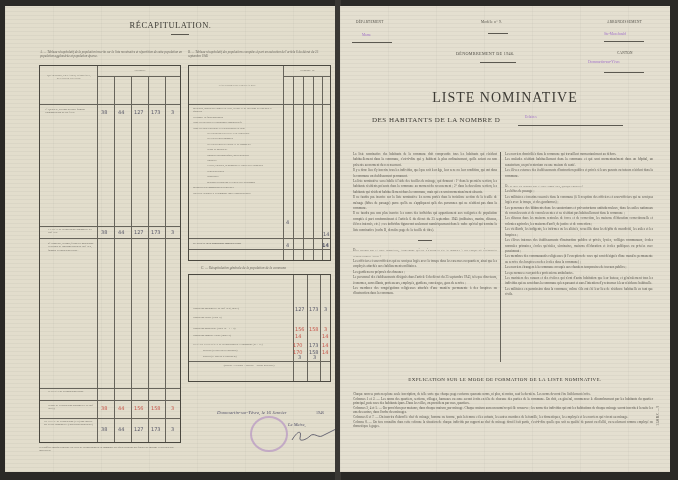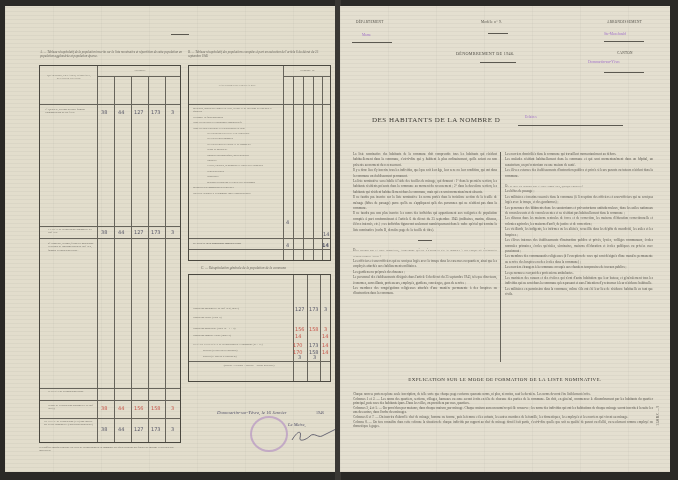--- a/index.html
+++ b/index.html
@@ -40,20 +40,21 @@
 <body>
 
 <div class="top-dark"></div>
 <div class="edge-dark"></div>
 <div class="edge-right"></div>
 <div class="bottom-dark"></div>
 
 <div class="page page-left">
   <div class="grid-bg"></div>
 
+  <div class="abs title-recap" style="top:14px;">RÉCAPITULATION.</div>
   <div class="abs hr-small" style="left:166px;top:28px;width:18px;"></div>
 
   <div class="abs tiny" style="left:35px;top:44px;width:143px;">A. — Tableau récapitulatif de la population inscrite sur la liste nominative et répartition de cette population en population agglomérée et population éparse.</div>
 
   <div class="abs tiny" style="left:183px;top:44px;width:143px;">B. — Tableau récapitulatif des populations comptées à part en exécution de l'article 6 du décret du 25 septembre 1945</div>
 
   <div class="abs table-box" style="left:34px;top:59px;width:142px;height:378px;">
     <div class="vline" style="left:57px;"></div>
     <div class="vline" style="left:74px;top:10px;"></div>
     <div class="vline" style="left:91px;top:10px;"></div>
@@ -209,20 +210,21 @@
   <div class="abs purple" style="left:264px;top:26px;font-size:3.6px;">Ste-Menehould</div>
   <div class="abs hr-small" style="left:264px;top:35px;width:40px;"></div>
 
   <div class="abs right-head" style="left:116px;top:45px;font-size:4.2px;">DÉNOMBREMENT DE 1946.</div>
   <div class="abs hr-small" style="left:140px;top:56px;width:36px;"></div>
 
   <div class="abs right-head" style="left:277px;top:45px;">CANTON</div>
   <div class="abs purple" style="left:248px;top:54px;font-size:3.6px;">Dommartin-sur-Yèvre</div>
   <div class="abs hr-small" style="left:264px;top:66px;width:40px;"></div>
 
+  <div class="abs liste-title" style="left:0;width:330px;top:84px;">LISTE NOMINATIVE</div>
 
   <div class="abs habitants" style="left:32px;top:110px;">DES HABITANTS DE LA NOMBRE D</div>
   <div class="abs purple" style="left:185px;top:109px;font-size:3.6px;">Eclaires</div>
   <div class="abs hr-small" style="left:178px;top:119px;width:105px;"></div>
 
   <div class="abs" style="left:13px;top:146px;width:144px;">
     <div class="para">La liste nominative des habitants de la commune doit comprendre tous les habitants qui résident habituellement dans la commune, c'est-à-dire qui y habitent le plus ordinairement, qu'ils soient ou non présents au moment du recensement.</div>
     <div class="para">Il y a donc lieu d'y inscrire tous les individus, quel que soit leur âge, leur sexe ou leur condition, qui ont dans la commune un établissement permanent.</div>
     <div class="para">La liste nominative sera établie à l'aide des feuilles de ménage, qui donnent : 1° dans la première section, les habitants résidents présents dans la commune au moment du recensement ; 2° dans la deuxième section, les habitants qui résident habituellement dans la commune, mais qui en sont momentanément absents.</div>
     <div class="para">Il ne faudra pas inscrire sur la liste nominative les noms portés dans la troisième section de la feuille de ménage (hôtes de passage) parce qu'ils ne s'appliquent qu'à des personnes qui ne résident pas dans la commune.</div>

